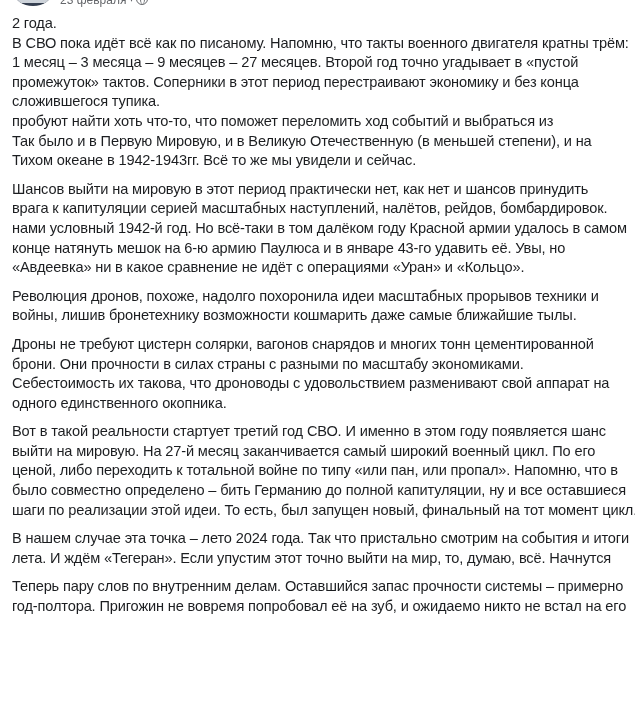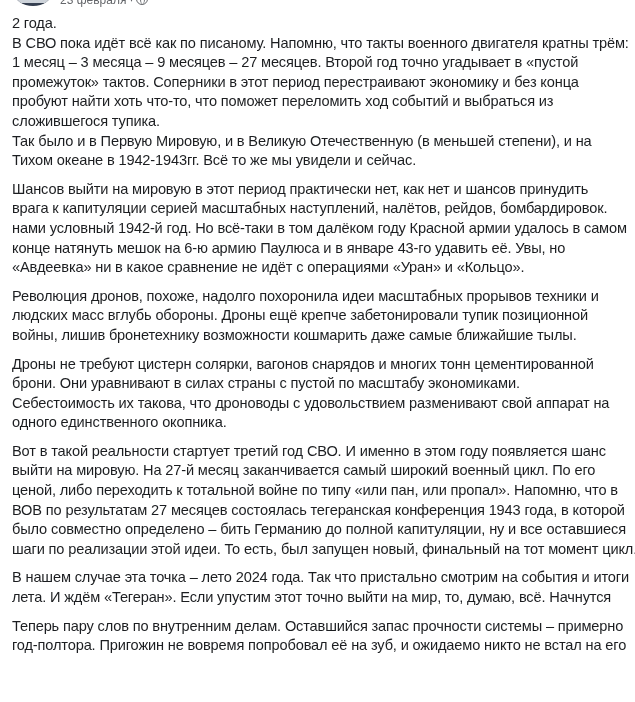--- a/index.html
+++ b/index.html
@@ -42,48 +42,46 @@
       <span>23 февраля</span><span class="dot">·</span><span class="globe"></span>
     </div>
   </div>
 
   <div class="post-body" id="post-body">
       <p class="para">
         <span class="line">2 года.</span>
         <span class="line">В СВО пока идёт всё как по писаному. Напомню, что такты военного двигателя кратны трём:</span>
         <span class="line">1 месяц – 3 месяца – 9 месяцев – 27 месяцев. Второй год точно угадывает в «пустой</span>
         <span class="line">промежуток» тактов. Соперники в этот период перестраивают экономику и без конца</span>
+        <span class="line">сложившегося тупика.</span>
         <span class="line">пробуют найти хоть что-то, что поможет переломить ход событий и выбраться из</span>
-        <span class="line">сложившегося тупика.</span>
         <span class="line">Так было и в Первую Мировую, и в Великую Отечественную (в меньшей степени), и на</span>
         <span class="line">Тихом океане в 1942-1943гг. Всё то же мы увидели и сейчас.</span>
       </p>
       <p class="para">
         <span class="line">Шансов выйти на мировую в этот период практически нет, как нет и шансов принудить</span>
         <span class="line">врага к капитуляции серией масштабных наступлений, налётов, рейдов, бомбардировок.</span>
         <span class="line">нами условный 1942-й год. Но всё-таки в том далёком году Красной армии удалось в самом</span>
         <span class="line">конце натянуть мешок на 6-ю армию Паулюса и в январе 43-го удавить её. Увы, но</span>
         <span class="line">«Авдеевка» ни в какое сравнение не идёт с операциями «Уран» и «Кольцо».</span>
       </p>
       <p class="para">
         <span class="line">Революция дронов, похоже, надолго похоронила идеи масштабных прорывов техники и</span>
-        <span class="line">людских масс вглубь обороны. Дроны ещё крепче забетонировали тупик позиционной</span>
         <span class="line">войны, лишив бронетехнику возможности кошмарить даже самые ближайшие тылы.</span>
       </p>
       <p class="para">
         <span class="line">Дроны не требуют цистерн солярки, вагонов снарядов и многих тонн цементированной</span>
-        <span class="line">брони. Они уравнивают в силах страны с пустой по масштабу экономиками.</span>
+        <span class="line">брони. Они прочности в силах страны с разными по масштабу экономиками.</span>
         <span class="line">Себестоимость их такова, что дроноводы с удовольствием разменивают свой аппарат на</span>
         <span class="line">одного единственного окопника.</span>
       </p>
       <p class="para">
         <span class="line">Вот в такой реальности стартует третий год СВО. И именно в этом году появляется шанс</span>
         <span class="line">выйти на мировую. На 27-й месяц заканчивается самый широкий военный цикл. По его</span>
         <span class="line">ценой, либо переходить к тотальной войне по типу «или пан, или пропал». Напомню, что в</span>
-        <span class="line">ВОВ по результатам 27 месяцев состоялась тегеранская конференция 1943 года, в которой</span>
         <span class="line">было совместно определено – бить Германию до полной капитуляции, ну и все оставшиеся</span>
         <span class="line">шаги по реализации этой идеи. То есть, был запущен новый, финальный на тот момент цикл.</span>
       </p>
       <p class="para">
         <span class="line">В нашем случае эта точка – лето 2024 года. Так что пристально смотрим на события и итоги</span>
         <span class="line">лета. И ждём «Тегеран». Если упустим этот точно выйти на мир, то, думаю, всё. Начнутся</span>
       </p>
       <p class="para">
         <span class="line">Теперь пару слов по внутренним делам. Оставшийся запас прочности системы – примерно</span>
         <span class="line">год-полтора. Пригожин не вовремя попробовал её на зуб, и ожидаемо никто не встал на его</span>

